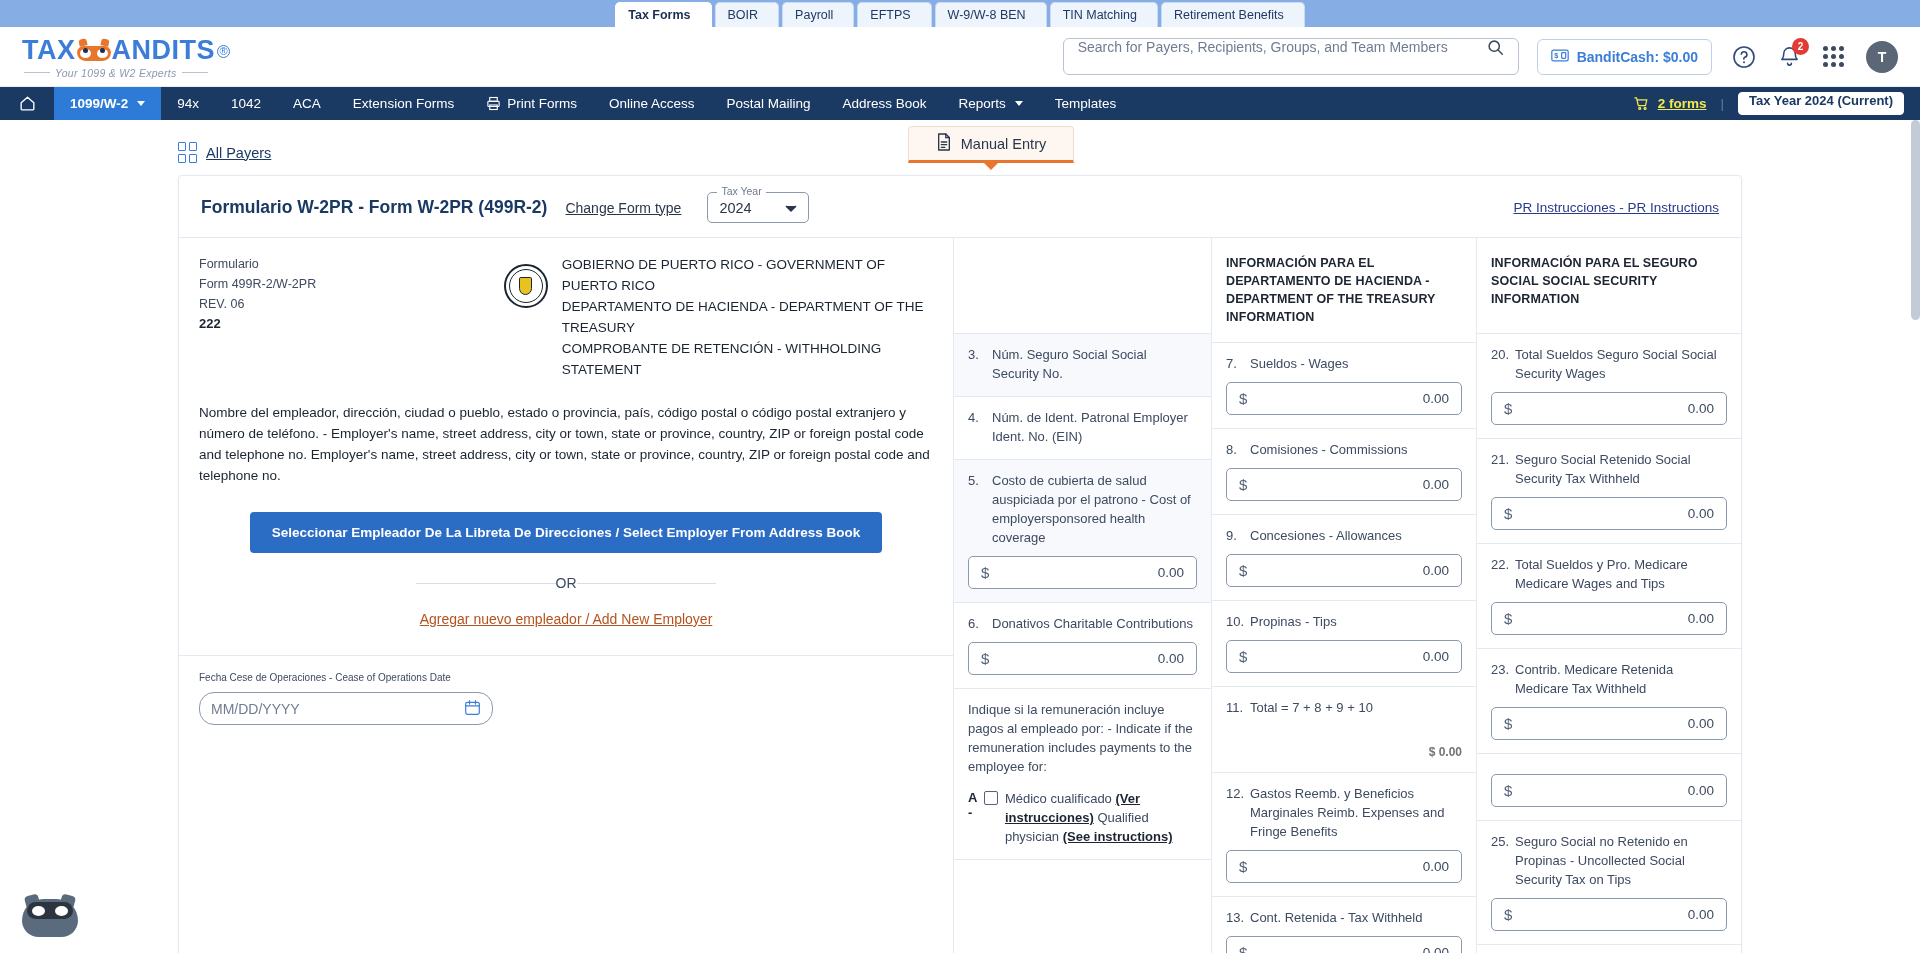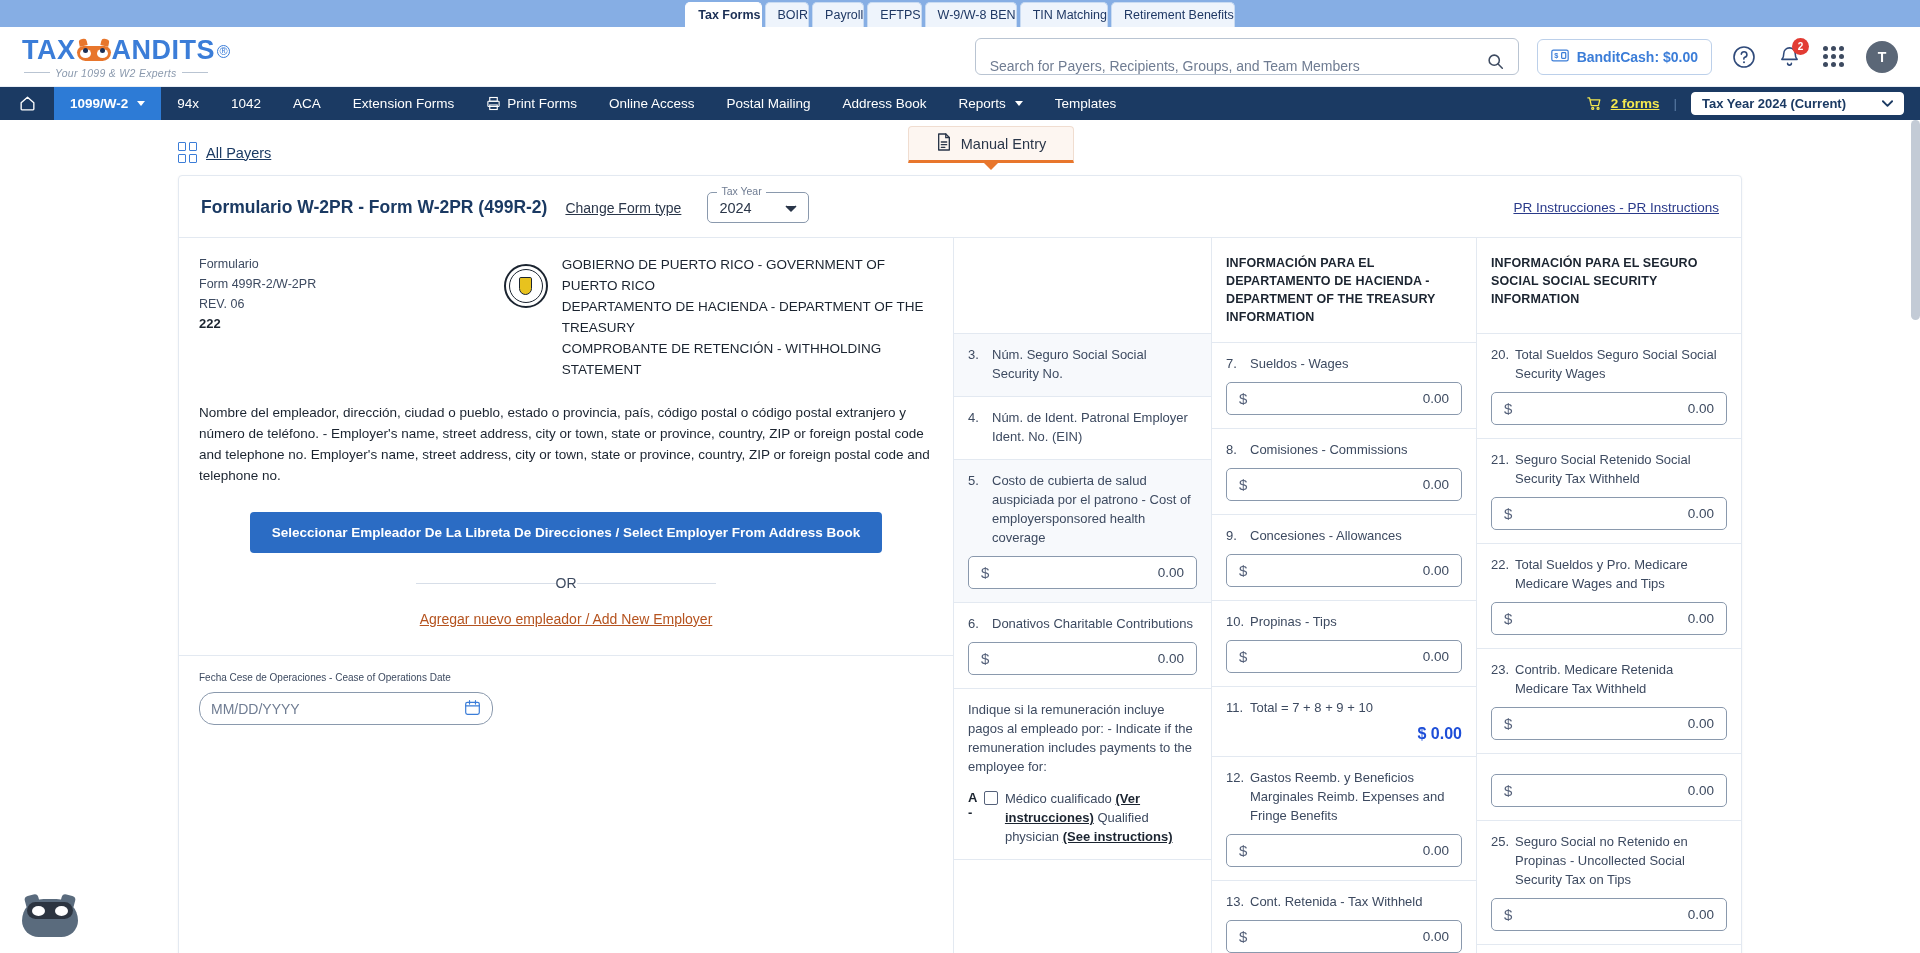--- a/index.html
+++ b/index.html
@@ -13,21 +13,21 @@
 
   
   .topstrip {
     height: 27px; background: #86aee4; width: 100%;
     display: flex; align-items: flex-end; justify-content: center;
     position: relative;
   }
   .prodtabs { display: flex; align-items: flex-end; gap: 3px; }
   .prodtab {
     background: #eef4fc; color: #1f3864; font-size: 12.5px;
-    padding: 5px 0 5px 12px; border-radius: 5px 5px 0 0;
+    padding: 5px 20px 5px 12px; border-radius: 5px 5px 0 0;
     white-space: nowrap; line-height: 14px; cursor: pointer;
     border: 1px solid #c9dbf2; border-bottom: none;
   }
   .prodtab.active { background: #ffffff; color: #1b2f55; font-weight: 600; border-color: #ffffff;}
 
   
   .header {
     height: 60px; background: #ffffff; display: flex; align-items: center;
     padding: 0 22px; position: relative; border-bottom: 1px solid #e9eef5;
   }
@@ -55,22 +55,22 @@
   .ear.l{left:2px; transform:rotate(-12deg);} .ear.r{right:2px; transform:rotate(12deg);}
   .reg { font-size: 11px; color:#3b7dd8; vertical-align: super; border:1px solid #3b7dd8; border-radius:50%;
          width:13px;height:13px;display:inline-flex;align-items:center;justify-content:center; margin-left:2px; margin-top:2px;}
   .logo-sub {
     font-size: 10.5px; color: #8a99ad; font-style: italic; letter-spacing:.3px;
     display:flex; align-items:center; gap:5px; margin-top:1px; margin-left:2px;
   }
   .logo-sub .ln { display:inline-block; width:26px; height:1px; background:#b9c4d2; }
 
   .search-box {
-    margin-left: auto; width: 544px; height: 37px; border:1px solid #b9c4d2;
-    border-radius: 6px; display:flex; align-items:flex-end; padding: 0 14px;
+    margin-left: auto; width: 456px; height: 37px; border:1px solid #b9c4d2;
+    border-radius: 6px; display:flex; align-items:flex-start; padding: 0 14px;
     background:#fff;
   }
   .search-box input {
     border:none; outline:none; flex:1; font-size:14px; color:#55617a;
     font-family:"Liberation Sans", sans-serif; background:transparent;
   }
   .search-box input::placeholder{ color:#6f7c92; }
 
   .banditcash {
     margin-left: 18px; height:36px; border:1px solid #bcd0ea; border-radius:6px;
@@ -105,20 +105,21 @@
   .nav-item.active { background:#2d7bd6; font-weight:600; }
   .caret { width:0;height:0;border-left:4px solid transparent;border-right:4px solid transparent;
            border-top:5px solid currentColor; display:inline-block; margin-left:3px;}
   .nav-right { margin-left:auto; display:flex; align-items:center; gap:0; padding-right:16px;}
   .forms-link { color:#f4e84f; font-weight:700; font-size:13.5px; text-decoration:underline; cursor:pointer;}
   .divider-v { color:#5b7ca5; margin: 0 14px; }
   .taxyear-sel {
     background:#fff; color:#1b3a63; border-radius:4px; font-size:13px; font-weight:600;
     height:23px; display:flex;align-items:center; gap:36px; padding: 0 10px; cursor:pointer;
     border:1px solid #fff;
+    flex-direction:column;
   }
 
   
   .page { background:#ffffff; height: calc(953px - 27px - 60px - 33px); position:relative; overflow:hidden;}
   .allpayers {
     display:flex; align-items:center; gap:9px; margin: 22px 0 0 178px;
     color:#1b3a63; font-size:14.5px; cursor:pointer; width: max-content;
   }
   .allpayers .lbl { text-decoration: underline; }
   .grid4 { display:grid; grid-template-columns:repeat(2,8px); gap:3px;}
@@ -207,21 +208,21 @@
   .fl { display:flex; font-size:13px; color:#3d4a60; line-height:19px; }
   .fl .num { width:24px; flex:none; }
   .money {
     margin-top:9px; height:33px; border:1px solid #8a99ad; border-radius:5px;
     display:flex; align-items:center; justify-content:space-between; padding: 0 12px;
     font-size:14px; color:#3d4a60; background:#fff; cursor:text;
   }
   .money .dollar { font-size:15px; color:#55617a; }
   .money .val { font-size:13.5px; color:#3d4a60; }
   .total-row { display:flex; align-items:center; justify-content:space-between; margin-top:8px;}
-  .total-val { font-size:16px; font-weight:700; color:#1d4ed8; }
+  .total-val { font-size:12px; font-weight:700; color:#737373;margin-top:20px; }
   .note-txt { font-size:13px; color:#3d4a60; line-height:19px; }
   .abc-row { display:flex; align-items:flex-start; gap:7px; margin-top:13px; font-size:13px; color:#3d4a60;}
   .abc-row .ltr { font-weight:600; color:#1b2430; padding-top:1px;}
   .cbx { width:14px;height:14px;border:1.5px solid #55617a; border-radius:2px; flex:none; margin-top:2px; cursor:pointer;}
   .abc-row .txt { line-height:19px; }
   .abc-row a { color:#1b2430; text-decoration:underline; font-weight:600;}
 
   
   .mascot {
     position:fixed; left:22px; bottom:16px; width:56px;height:44px; cursor:pointer;

